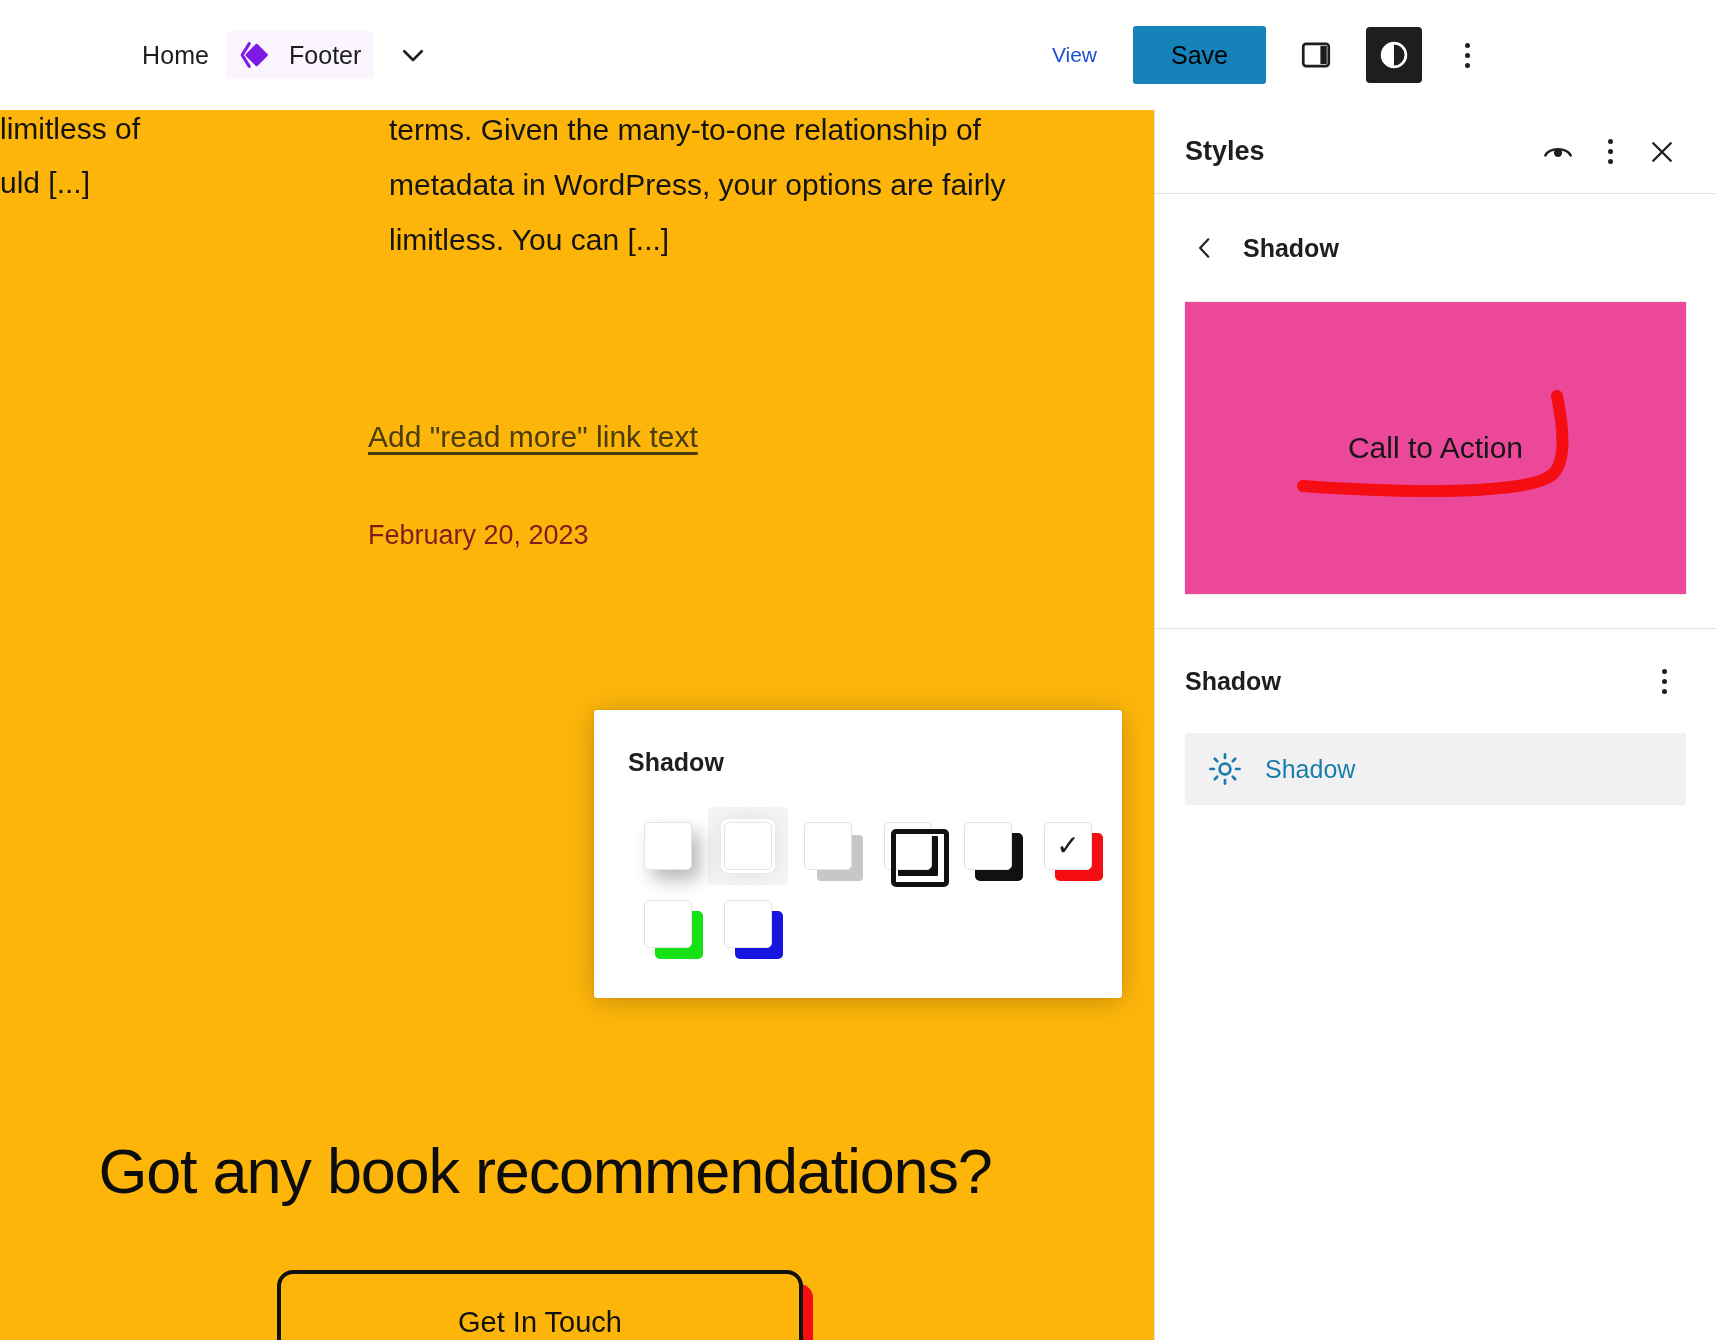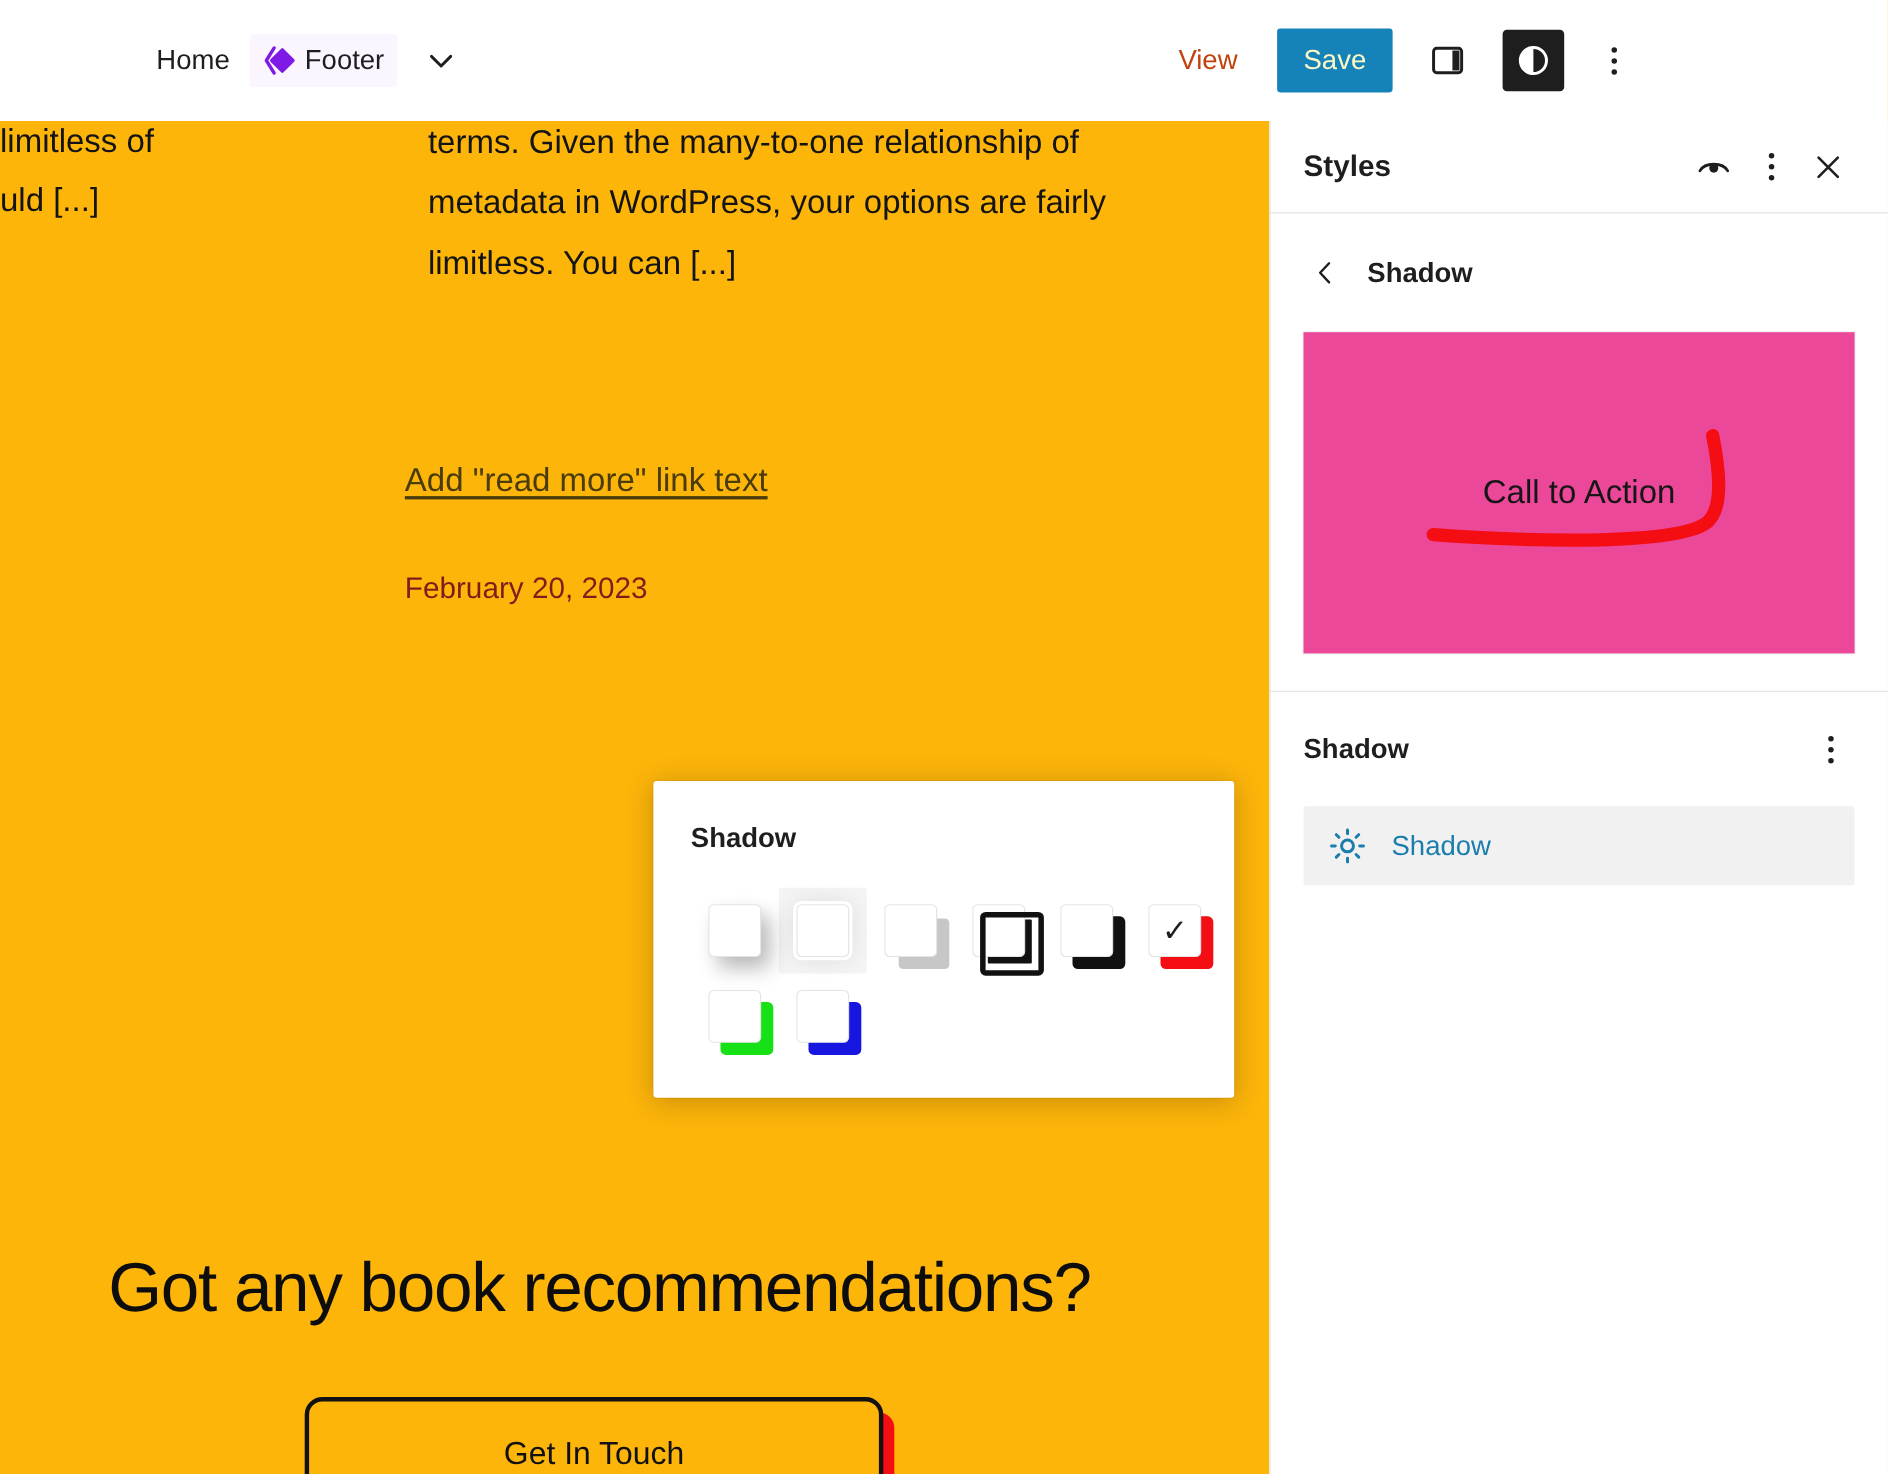--- a/index.html
+++ b/index.html
@@ -30,21 +30,21 @@
   }
   .crumb-home {
     font-size: 25px;
     color: #1e1e1e;
     letter-spacing: .1px;
     padding: 4px 2px;
   }
   .crumb-chip {
     display: flex;
     align-items: center;
-    gap: 4px;
+    gap: 16px;
     background: #fbf5ff;
     padding: 5px 12px 5px 8px;
     margin-left: 16px;
     border-radius: 3px;
   }
   .crumb-chip-label {
     font-size: 25px;
     color: #1e1e1e;
   }
   .chip-icon { width: 38px; height: 38px; display:block; }
@@ -58,34 +58,34 @@
   #topbar-right {
     position: absolute;
     right: 26px;
     top: 0;
     height: 110px;
     display: flex;
     align-items: center;
     gap: 0;
   }
   .view-link {
-    font-size: 25px;
-    color: #c2410c;
+    font-size: 21px;
+    color: #1d4ed8;
     text-decoration: none;
     padding: 8px 14px;
     margin-right: 22px;
   }
   .save-btn {
     background: #1583ba;
-    color: #fef9c3;
+    color: #000000;
     font-size: 25px;
     font-family: "Liberation Sans", sans-serif;
     border: none;
     border-radius: 3px;
-    padding: 0 24px;
+    padding: 0 38px;
     height: 58px;
     line-height: 58px;
     cursor: pointer;
   }
   .icon-btn {
     width: 56px; height: 56px;
     display: flex; align-items: center; justify-content: center;
     background: none; border: none; cursor: pointer;
     border-radius: 4px;
     margin-left: 22px;

